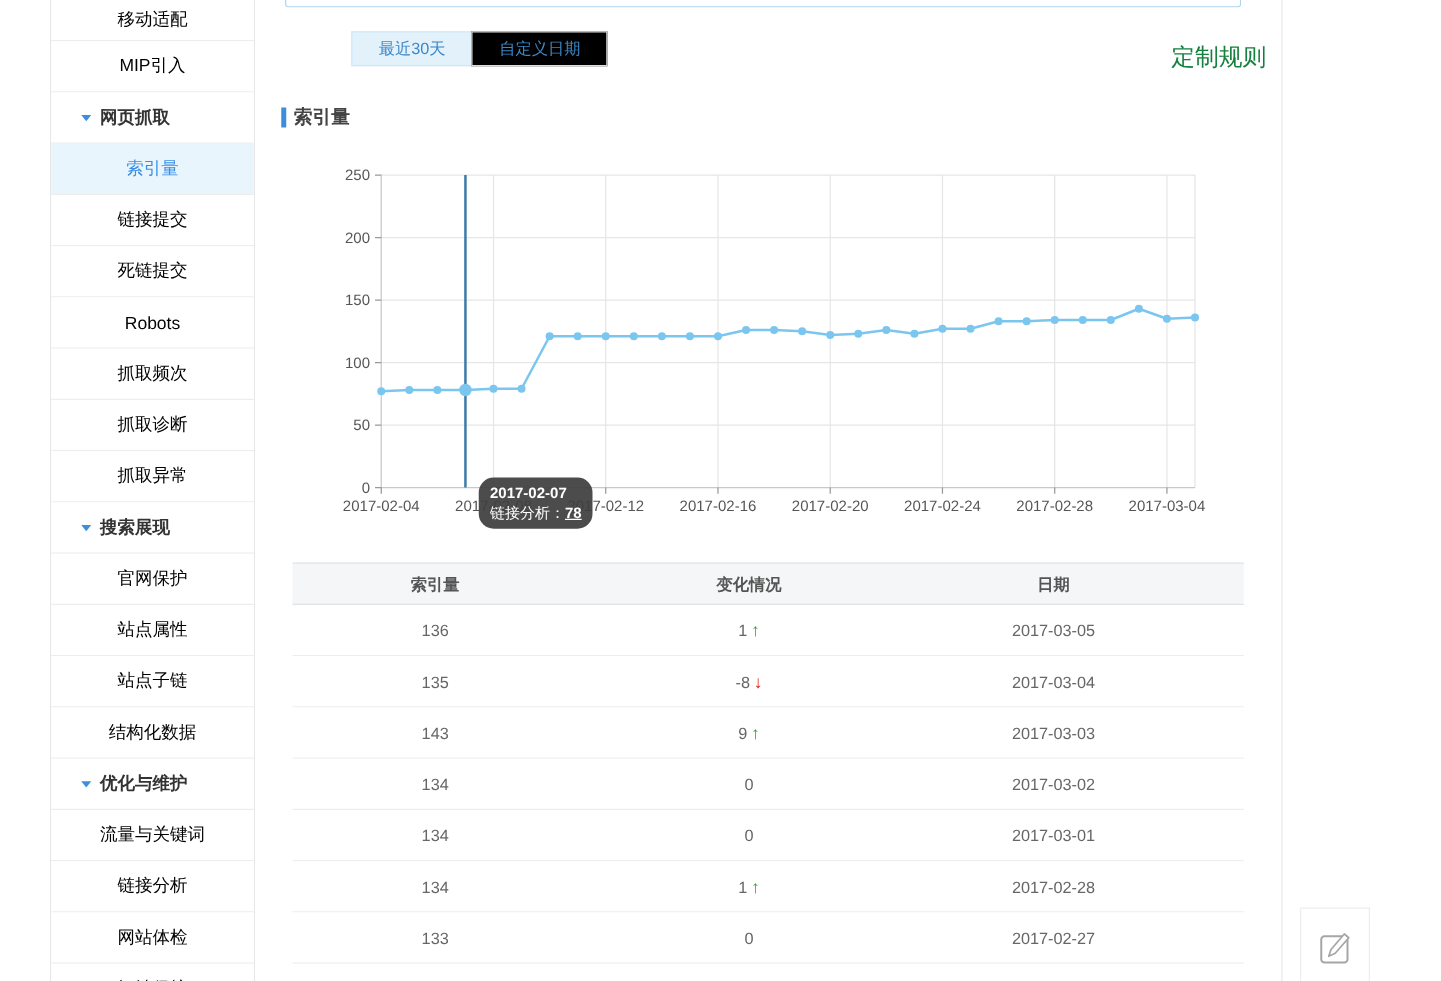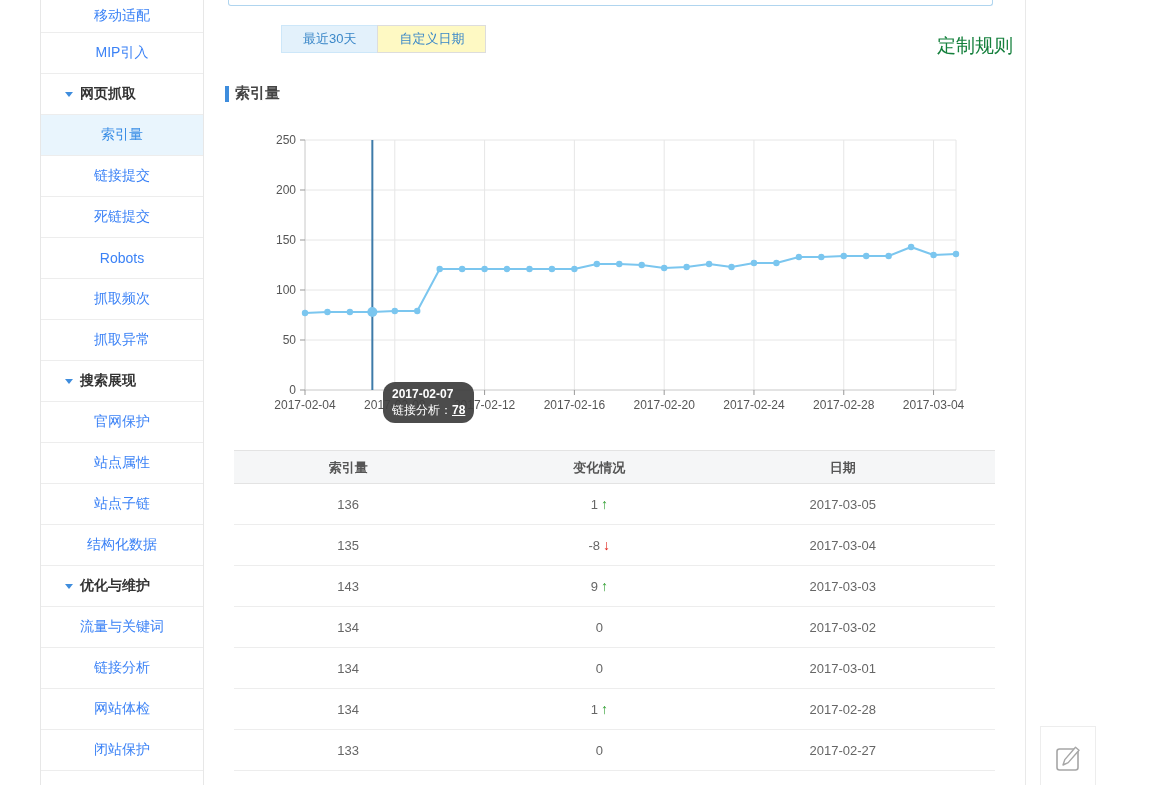--- a/index.html
+++ b/index.html
@@ -3,37 +3,37 @@
 <meta charset="utf-8">
 <style>
   * { margin:0; padding:0; box-sizing:border-box; }
   html,body { width:1153px; height:785px; overflow:hidden; background:#fff;
     font-family:"Liberation Sans","DejaVu Sans",sans-serif; position:relative; }
 
   
   #sidebar { position:absolute; left:40px; top:0; width:164px; height:785px;
     background:#fff; border-left:1px solid #e7e7e7; border-right:1px solid #e7e7e7; }
   .side-row { height:41px; display:flex; align-items:center; justify-content:center;
-    border-bottom:1px solid #ededed; font-size:14px; color:#3b82f6; cursor:pointer; background:#fff; }
+    border-bottom:1px solid #ededed; font-size:14px; color:#000000; cursor:pointer; background:#fff; }
   .side-row.cut-top { height:33px; }
   .side-row.group { justify-content:flex-start; padding-left:24px; font-weight:bold; color:#333; }
   .side-row.selected { background:#e9f5fd; color:#3a8ee6; }
   .caret { width:0; height:0; border-left:4px solid transparent; border-right:4px solid transparent;
     border-top:5px solid #3f8ddd; margin-right:7px; }
 
   
   #top-sliver { position:absolute; left:228px; top:-4px; width:765px; height:10px;
     border:1px solid #b0d5ef; border-top:none; border-radius:0 0 3px 3px; background:#fff; }
   #right-divider { position:absolute; left:1025px; top:0; height:785px; width:0;
     border-left:1px solid #e9e9e9; }
 
   
   #tabs { position:absolute; left:233px; top:25px; display:flex;padding-left:48px; }
   .tab { height:28px; line-height:26px; padding:0 21px; font-size:13px; color:#3a87c8;
-    background:#fef9c3; border:1px solid #ddd; cursor:pointer; }
+    background:#000000; border:1px solid #ddd; cursor:pointer; }
   .tab + .tab { margin-left:-1px; }
   .tab.selected { background:#e3f1fb; border-color:#cde7f9; }
   #custom-rule { position:absolute; left:937px; top:33px; font-size:19px; color:#15803d;
     cursor:pointer; text-decoration:none; }
 
   
   #section-title { position:absolute; left:225px; top:84px; display:flex; align-items:center; }
   #section-title .bar { width:4px; height:16px; background:#3e8ddd; margin-right:6px; }
   #section-title .txt { font-size:15px; font-weight:bold; color:#444; }
 
@@ -83,20 +83,23 @@
       <span>链接提交</span>
     </div>
     <div class="side-row">
       <span>死链提交</span>
     </div>
     <div class="side-row">
       <span>Robots</span>
     </div>
     <div class="side-row">
       <span>抓取频次</span>
+    </div>
+    <div class="side-row">
+      <span>抓取诊断</span>
     </div>
     <div class="side-row">
       <span>抓取异常</span>
     </div>
     <div class="side-row group">
       <span class="caret"></span>
       <span>搜索展现</span>
     </div>
     <div class="side-row">
       <span>官网保护</span>

